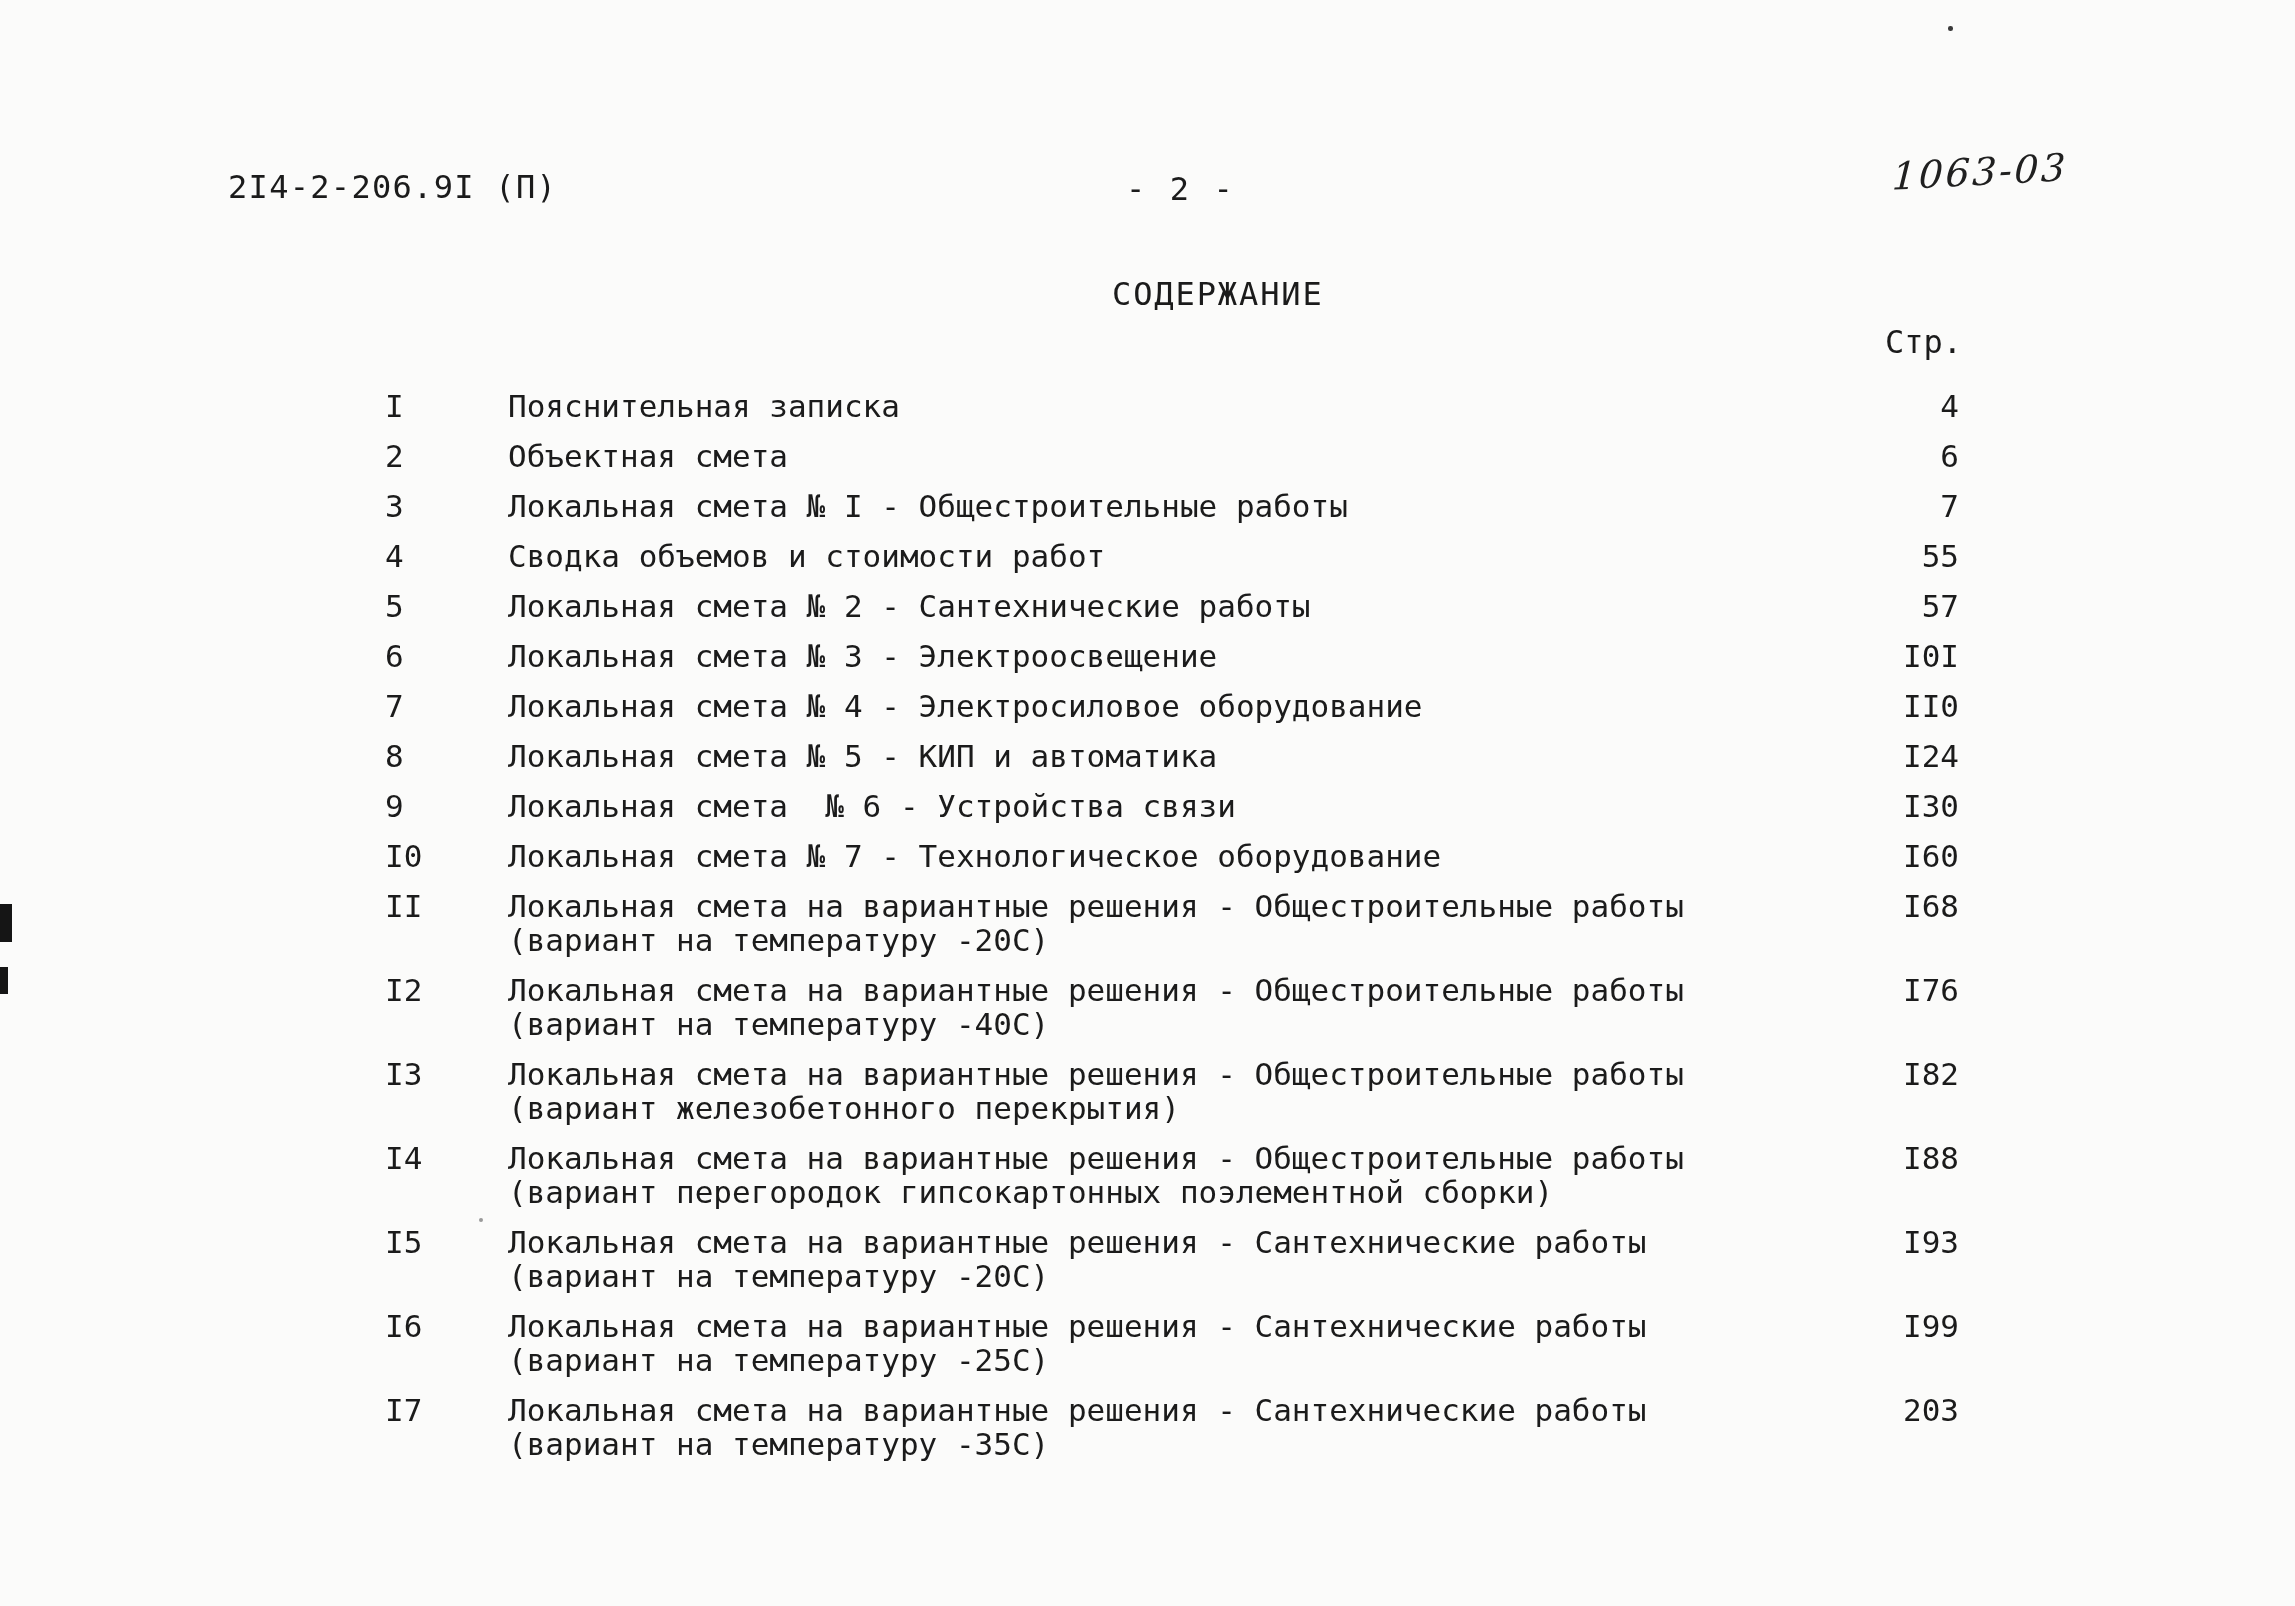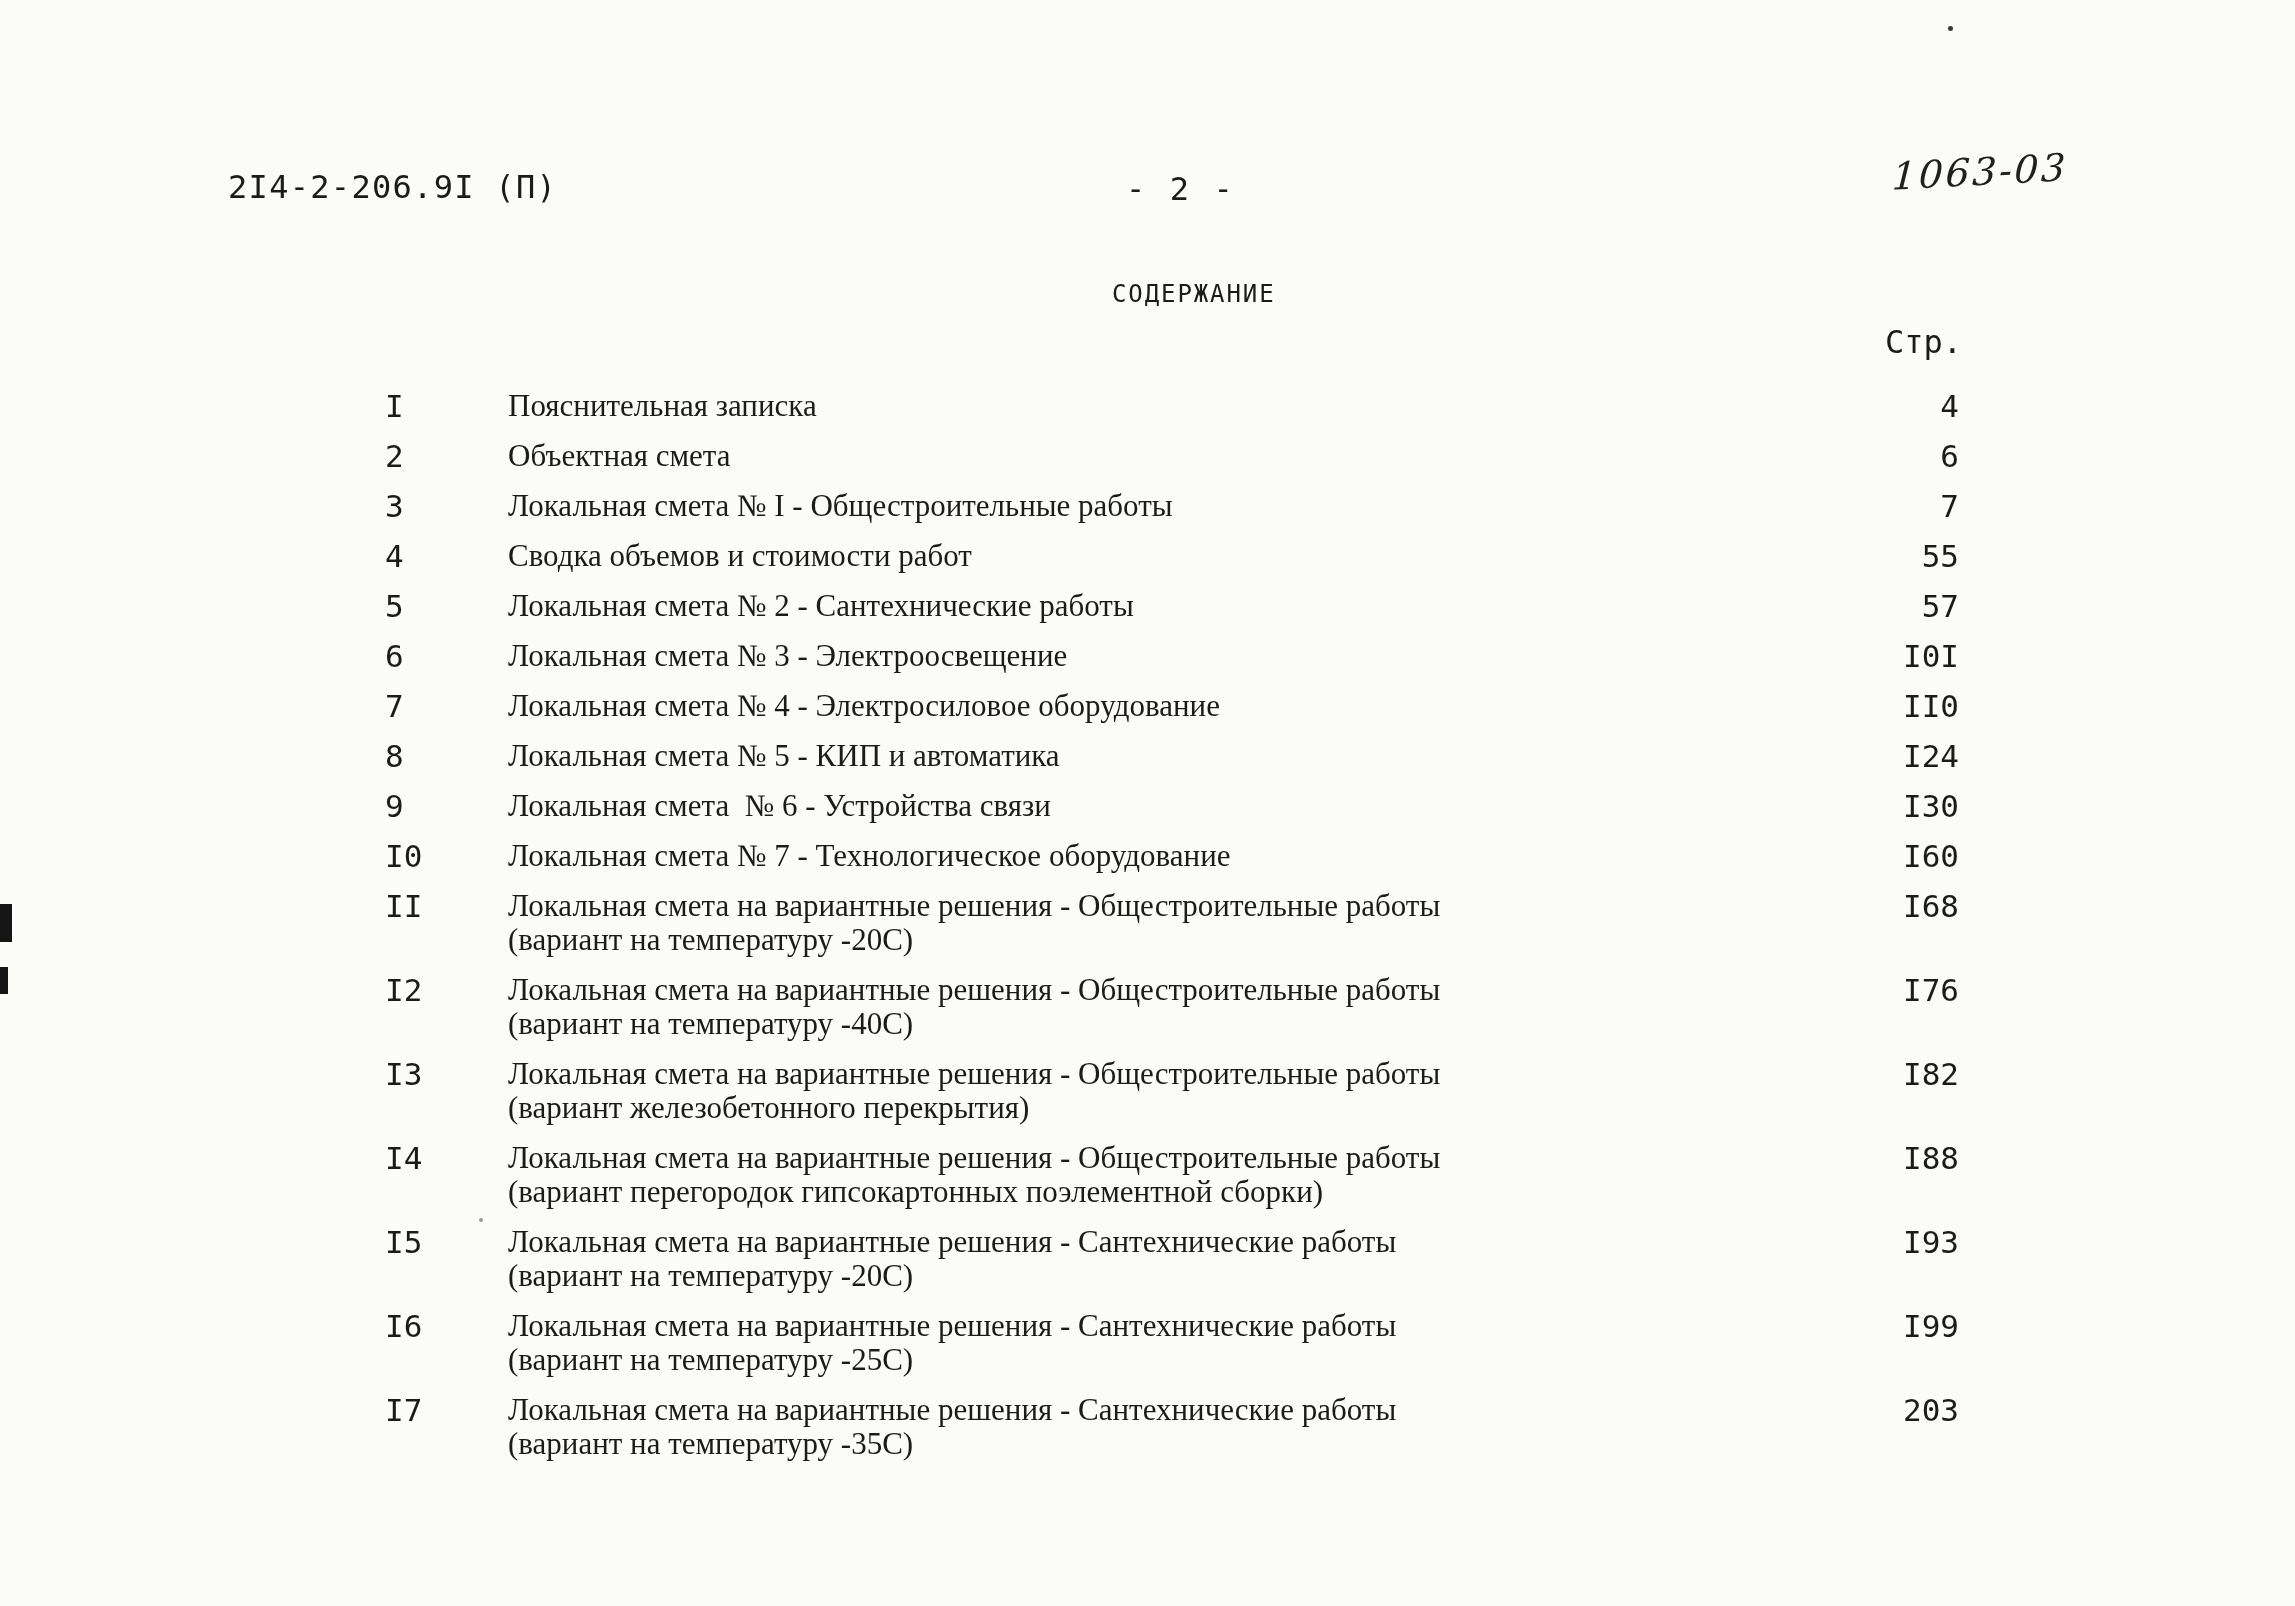--- a/index.html
+++ b/index.html
@@ -45,21 +45,21 @@
     font-style: italic;
     font-size: 38px;
     letter-spacing: 2.6px;
     color: #202020;
     transform: rotate(-3deg) skewX(-6deg);
   }
   .doc-title {
     position: absolute;
     left: 1112px;
     top: 277px;
-    font-size: 24px;
+    font-size: 32px;
     letter-spacing: 1.9px;
   }
   .str-label {
     position: absolute;
     left: 1885px;
     top: 325px;
     font-size: 32px;
     text-align: right;
   }
   .toc {
@@ -73,21 +73,20 @@
     align-items: flex-start;
     margin-bottom: 16px;
   }
   .num {
     width: 123px;
     flex: 0 0 123px;
   }
   .text {
     flex: 1 1 auto;
     padding-right: 26px;
-    font-family: Liberation Serif, serif;
   }
   .pageno {
     flex: 0 0 155px;
     width: 155px;
     text-align: right;
   }
   .artifact {
     position: absolute;
     background: #151515;
   }

